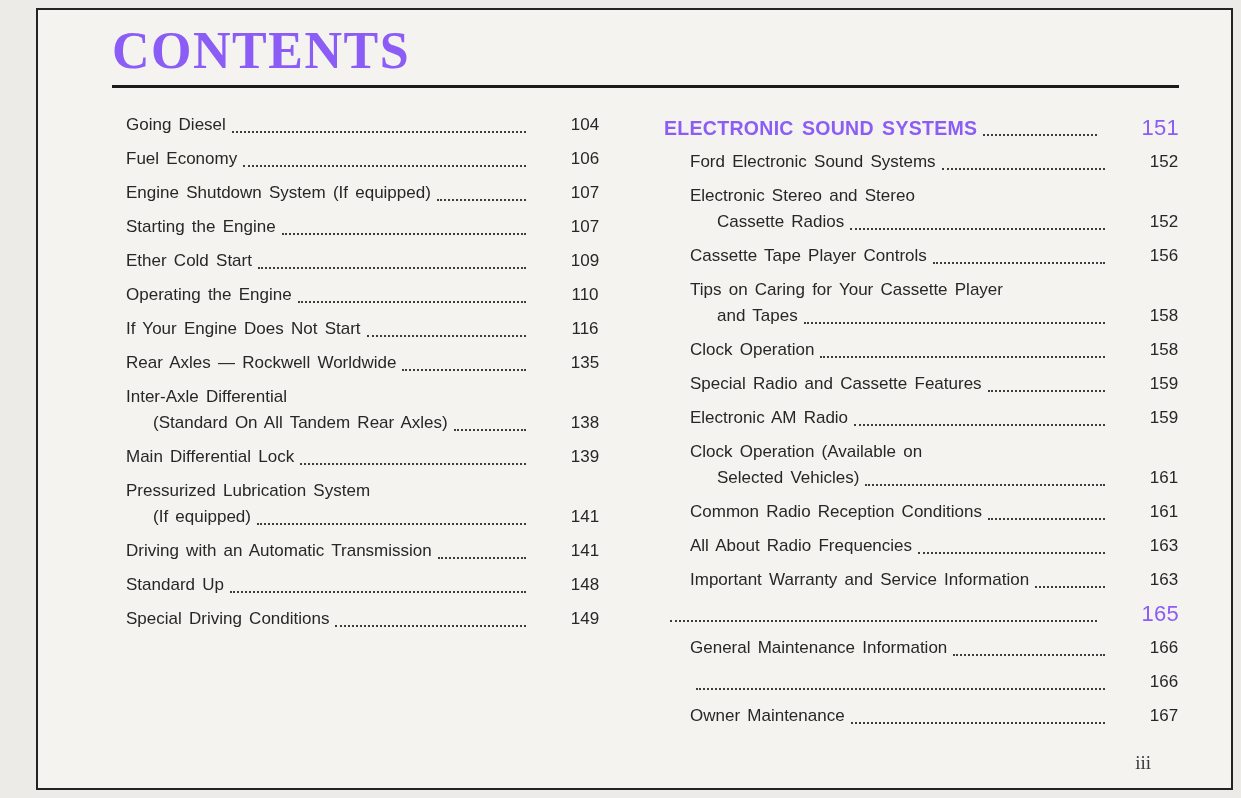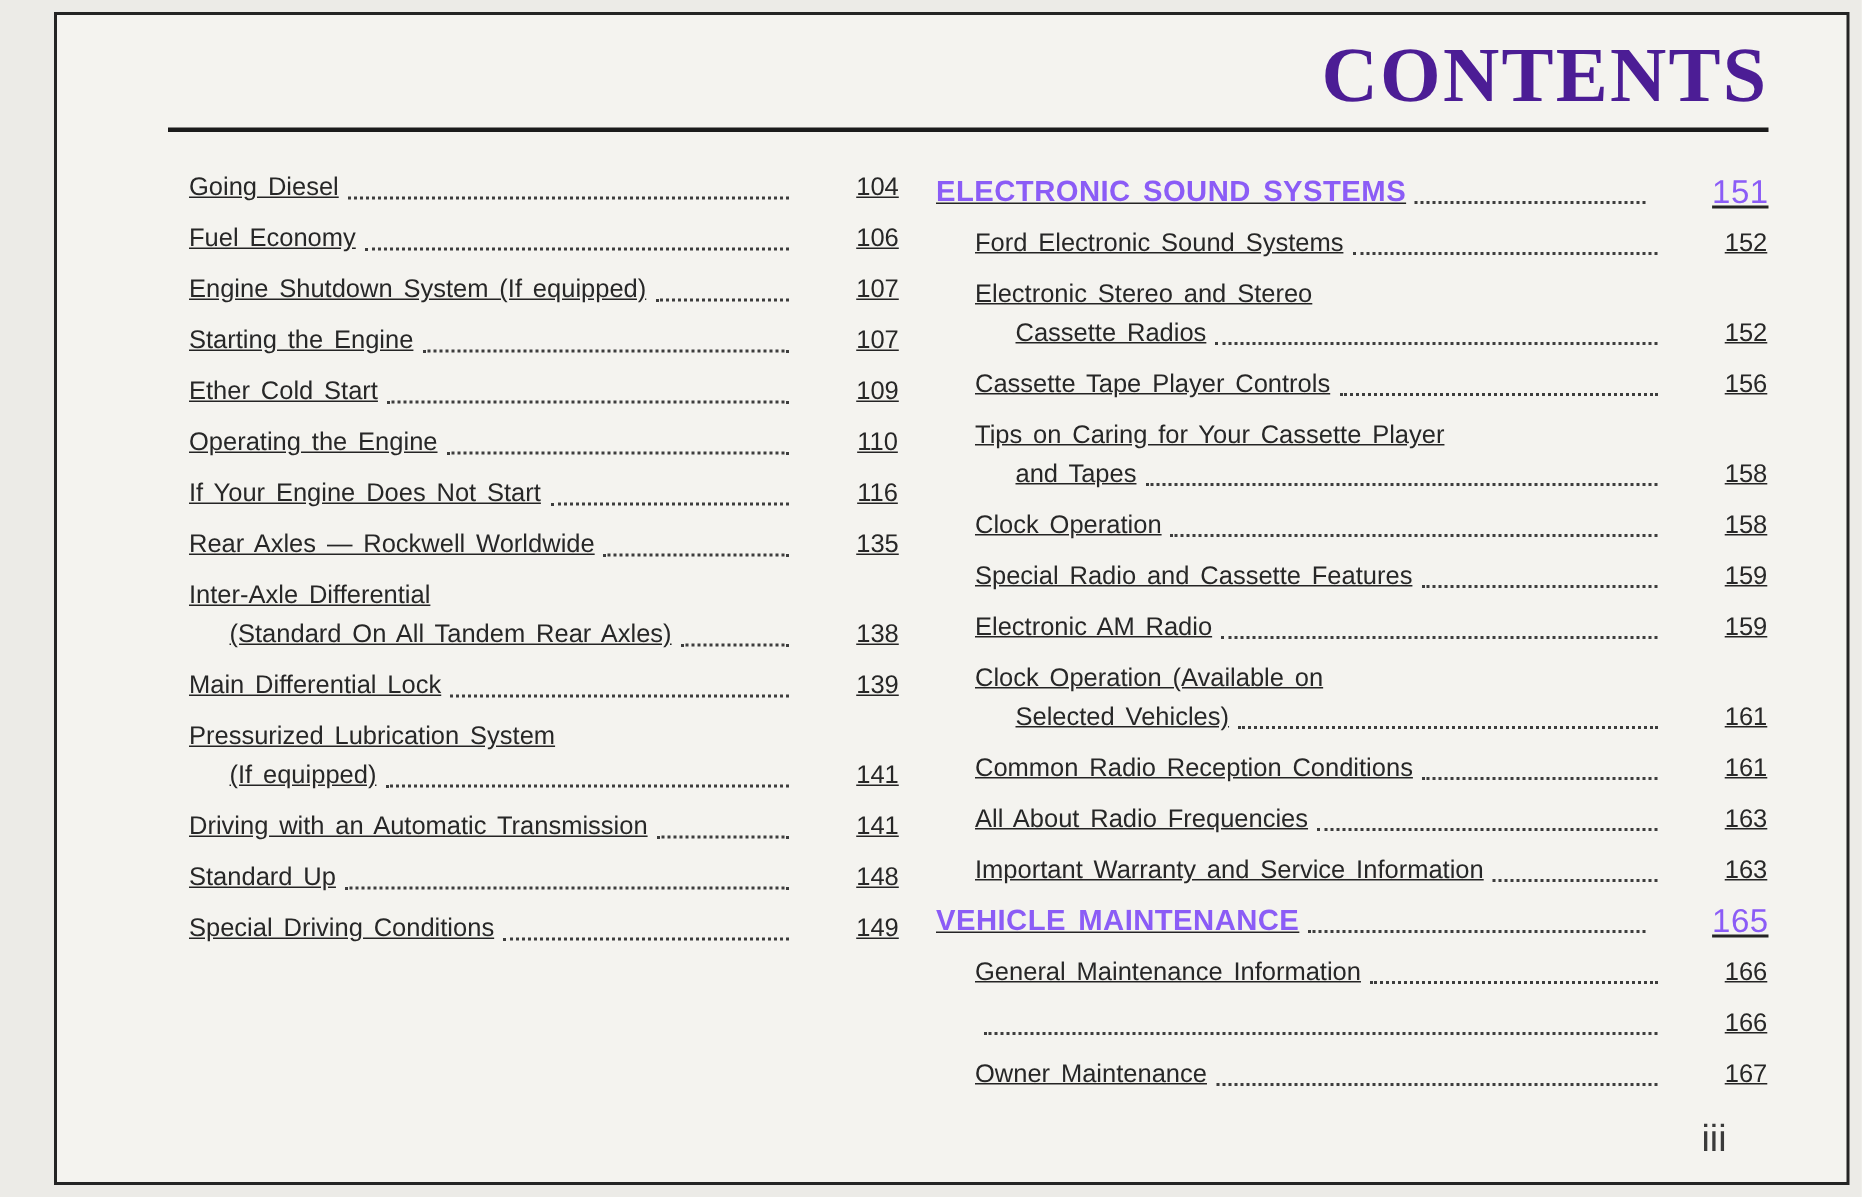--- a/index.html
+++ b/index.html
@@ -16,33 +16,32 @@
     top: 8px; left: 36px; right: 8px; bottom: 8px;
     background: #f4f3ef;
     border: 2px solid #242424;
   }
   .header { padding: 12px 52px 0 74px; }
   .title {
     font-family: "Liberation Serif", serif;
     font-weight: 700;
     font-size: 52px;
     letter-spacing: 1.5px;
-    text-align: right;
+    text-align: left;
     line-height: 1.12;
-    color: #4c1d95;
+    color: #8b5cf6;
   }
   .rule {
     border-top: 3px solid #1b1b1b;
     margin: 5px 52px 0 74px;
   }
   .columns {
     display: flex;
     padding: 24px 52px 0 88px;
-    gap: 24px;
-    text-decoration: underline;
+    gap: 64px;
   }
   .col-left  { flex: 0 0 474px; }
   .col-right { flex: 1 1 auto; }
   .toc-entry {
     margin-bottom: 8px;
     font-size: 17px;
     line-height: 26px;
     word-spacing: 2.5px;
     color: #272727;
   }
@@ -60,22 +59,22 @@
   .dots {
     flex: 1 1 auto;
     min-width: 18px;
     border-bottom: 2px dotted #3d3d3d;
     margin: 0 4px 5px 6px;
   }
   .pagenum { text-align: center; min-width: 30px; white-space: nowrap; margin-left: 40px; }
   .folio {
     position: absolute;
     right: 80px; bottom: 14px;
-    font-family: Liberation Sans, sans-serif;
-    font-size: 25px;
+    font-family: Liberation Serif, serif;
+    font-size: 19px;
     color: #3a3a3a;
   }
 </style>
 </head>
 <body>
 
 <div class="page">
   <div class="header">
     <h1 class="title">CONTENTS</h1>
   </div>
@@ -266,21 +265,20 @@
         </div>
         <div class="toc-entry">
           <div class="leader-row">
             <span class="label">Important Warranty and Service Information</span>
             <span class="dots"></span>
             <span class="pagenum">163</span>
           </div>
         </div>
         <div class="toc-entry heading">
           <div class="leader-row">
-            <span class="label">VEHICLE MAINTENANCE</span>
             <span class="dots"></span>
             <span class="pagenum">165</span>
           </div>
         </div>
         <div class="toc-entry">
           <div class="leader-row">
             <span class="label">General Maintenance Information</span>
             <span class="dots"></span>
             <span class="pagenum">166</span>
           </div>

